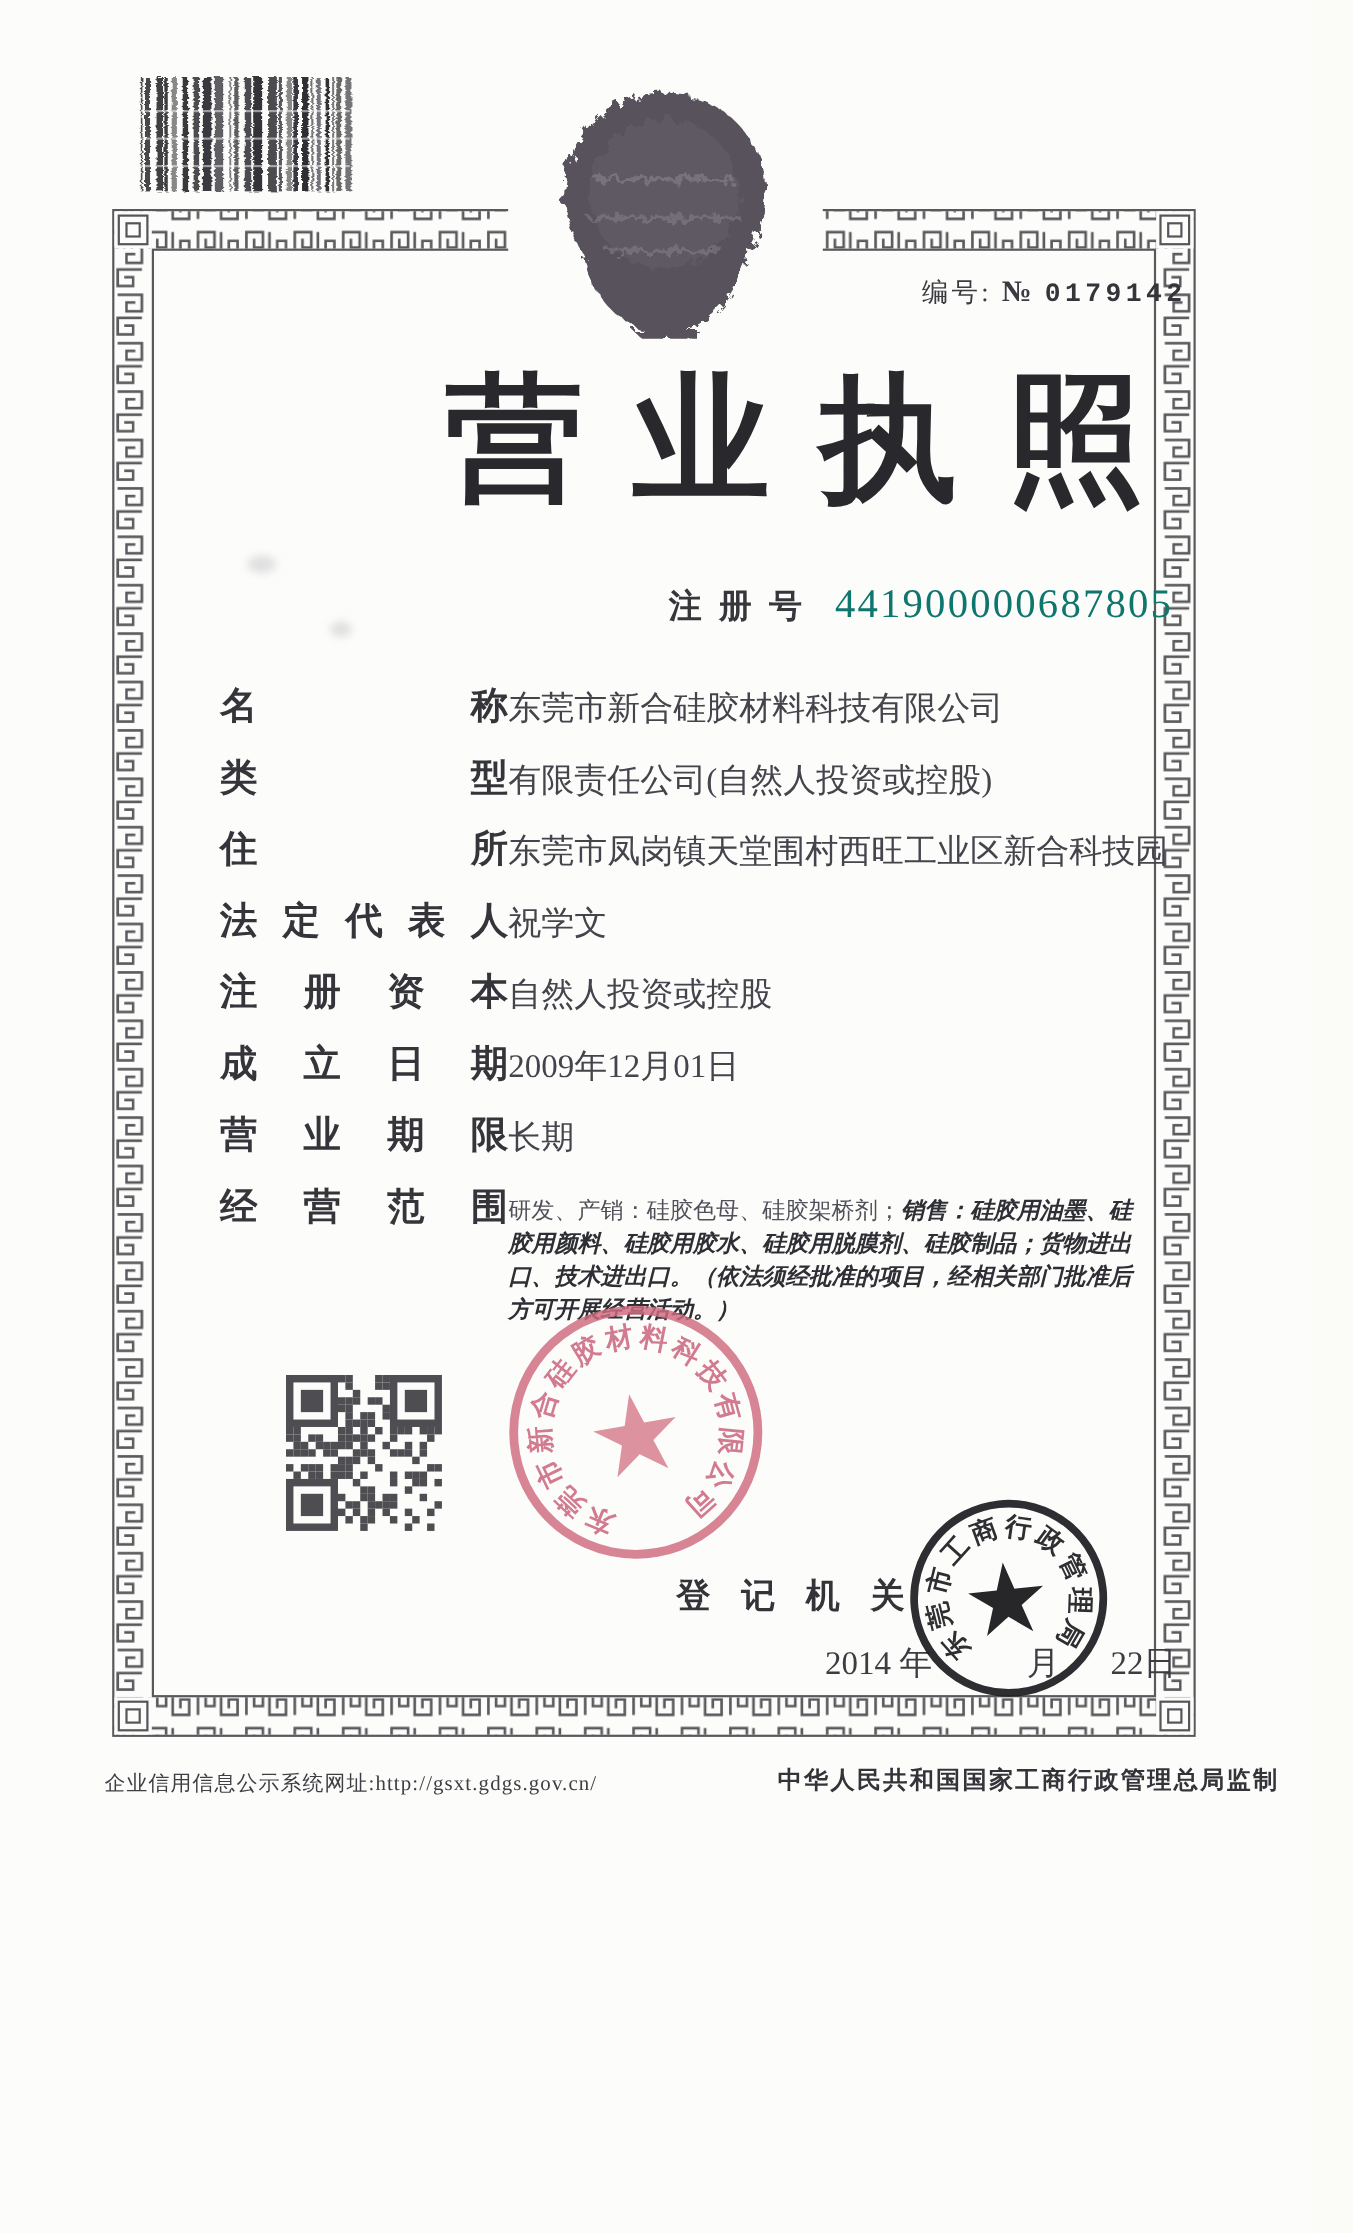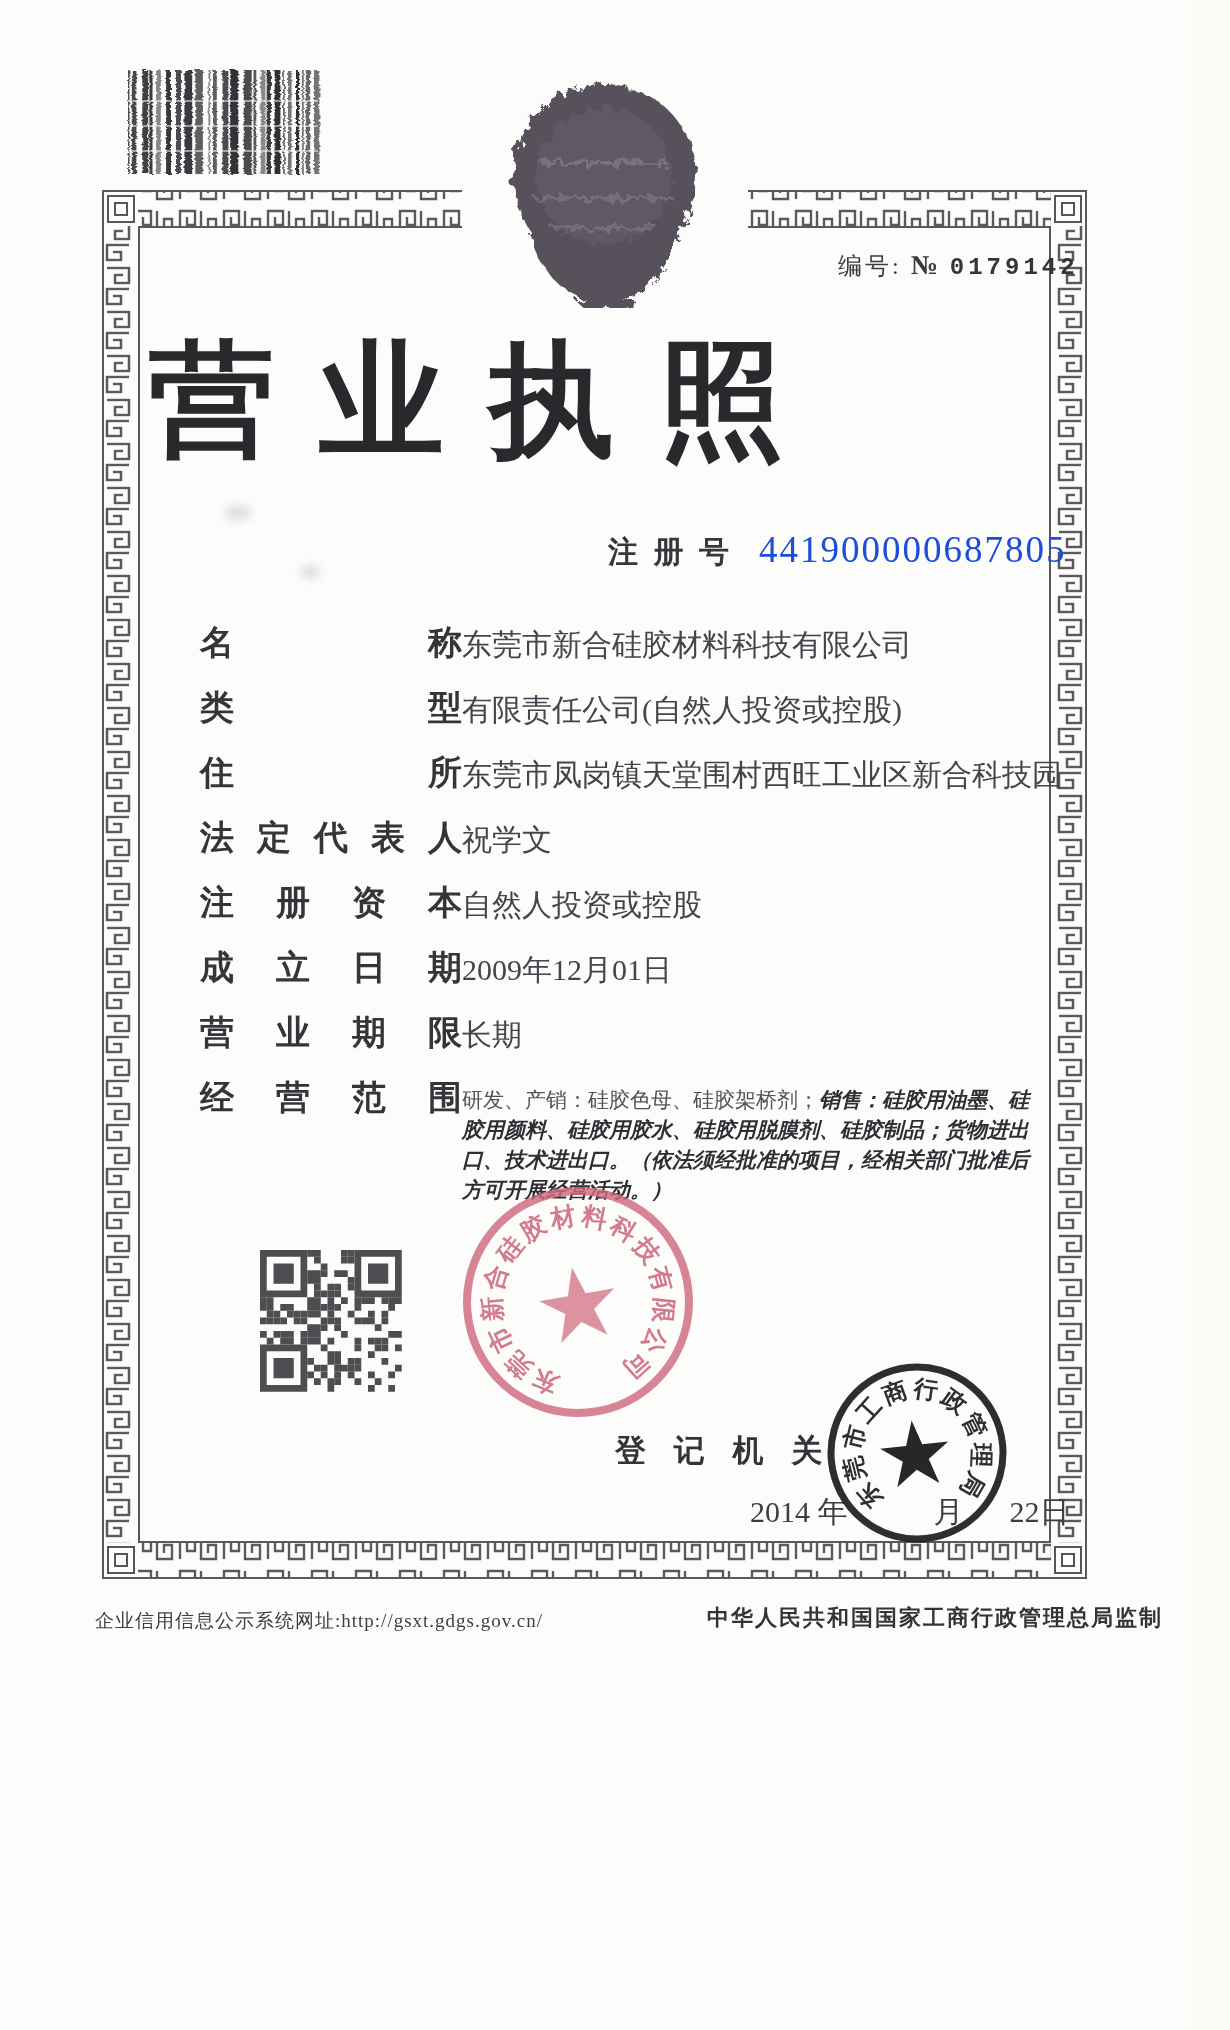--- a/index.html
+++ b/index.html
@@ -6,27 +6,27 @@
   body{width:1230px;height:2030px;background:#fbfbf8;font-family:"Liberation Serif",serif;overflow:hidden;}
   #doc{position:relative;width:1194px;height:2030px;background:#fcfcfa;}
   .abs{position:absolute;}
 
   
   #serial{left:838px;top:250px;font-size:24px;color:#3a3a40;letter-spacing:3px;white-space:nowrap;}
   #serial .nomark{font-weight:700;font-size:27px;font-family:"Liberation Serif",serif;}
   #serial .num{font-family:"Liberation Mono",monospace;font-size:24px;font-weight:600;letter-spacing:4px;color:#34343a;}
 
   
-  #title{left:104px;top:336px;width:981px;text-align:left;font-size:125px;line-height:1.05;
+  #title{left:104px;top:336px;width:981px;text-align:right;font-size:125px;line-height:1.05;
          font-weight:900;letter-spacing:45px;text-indent:45px;color:#28282d;white-space:nowrap;}
 
   
   #regline{left:608px;top:528px;white-space:nowrap;color:#3f3f46;}
   #regline .rlabel{font-size:30px;font-weight:600;letter-spacing:4px;color:#36363c;}
-  #regline .rvalue{font-size:37px;font-weight:500;letter-spacing:2px;margin-left:26px;color:#1d4ed8;}
+  #regline .rvalue{font-size:37px;font-weight:500;letter-spacing:2px;margin-left:26px;color:#0f766e;}
 
   
   #fields{left:200px;top:624px;width:872px;}
   .frow{display:flex;align-items:flex-start;min-height:65px;}
   .flabel{width:262px;flex:0 0 262px;font-size:34px;font-weight:600;color:#34343a;line-height:1.1;}
   .jrow{display:flex;justify-content:space-between;}
   .fvalue{margin-left:0;font-size:30px;color:#44444c;line-height:1.2;padding-top:3px;}
   .frow.scope .fvalue{font-size:21px;line-height:30px;width:574px;padding-top:6px;}
   .scope-p1{color:#50505a;font-weight:500;}
   .scope-p2{color:#2e2e35;font-weight:700;font-style:italic;}

